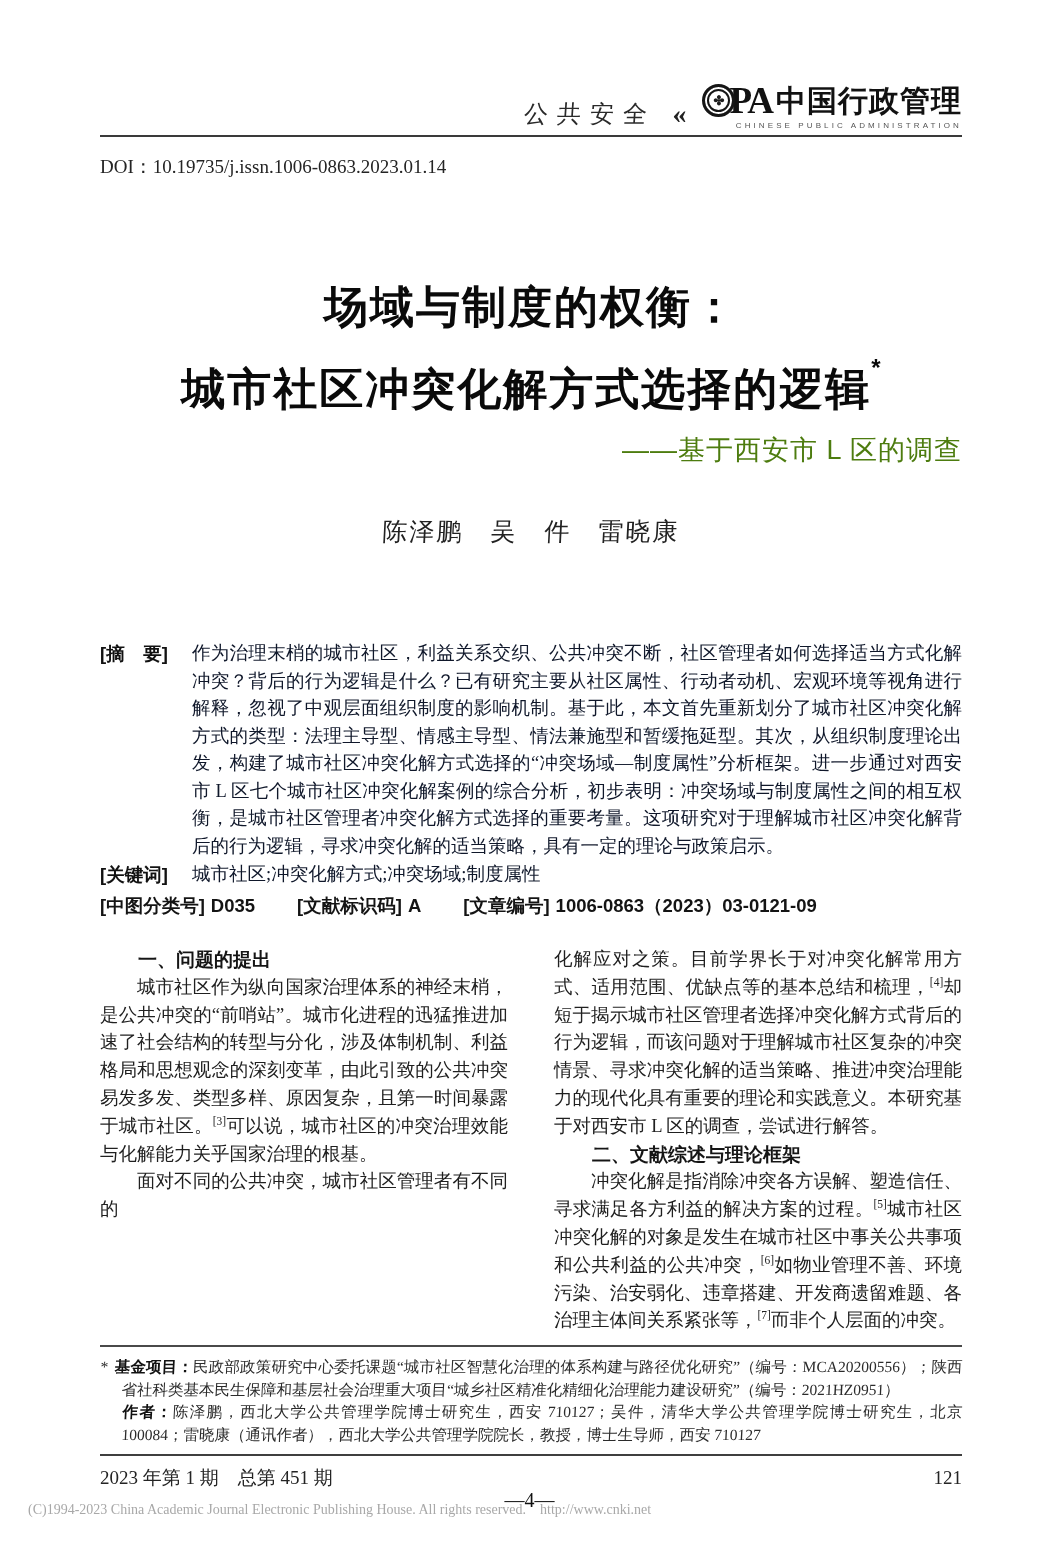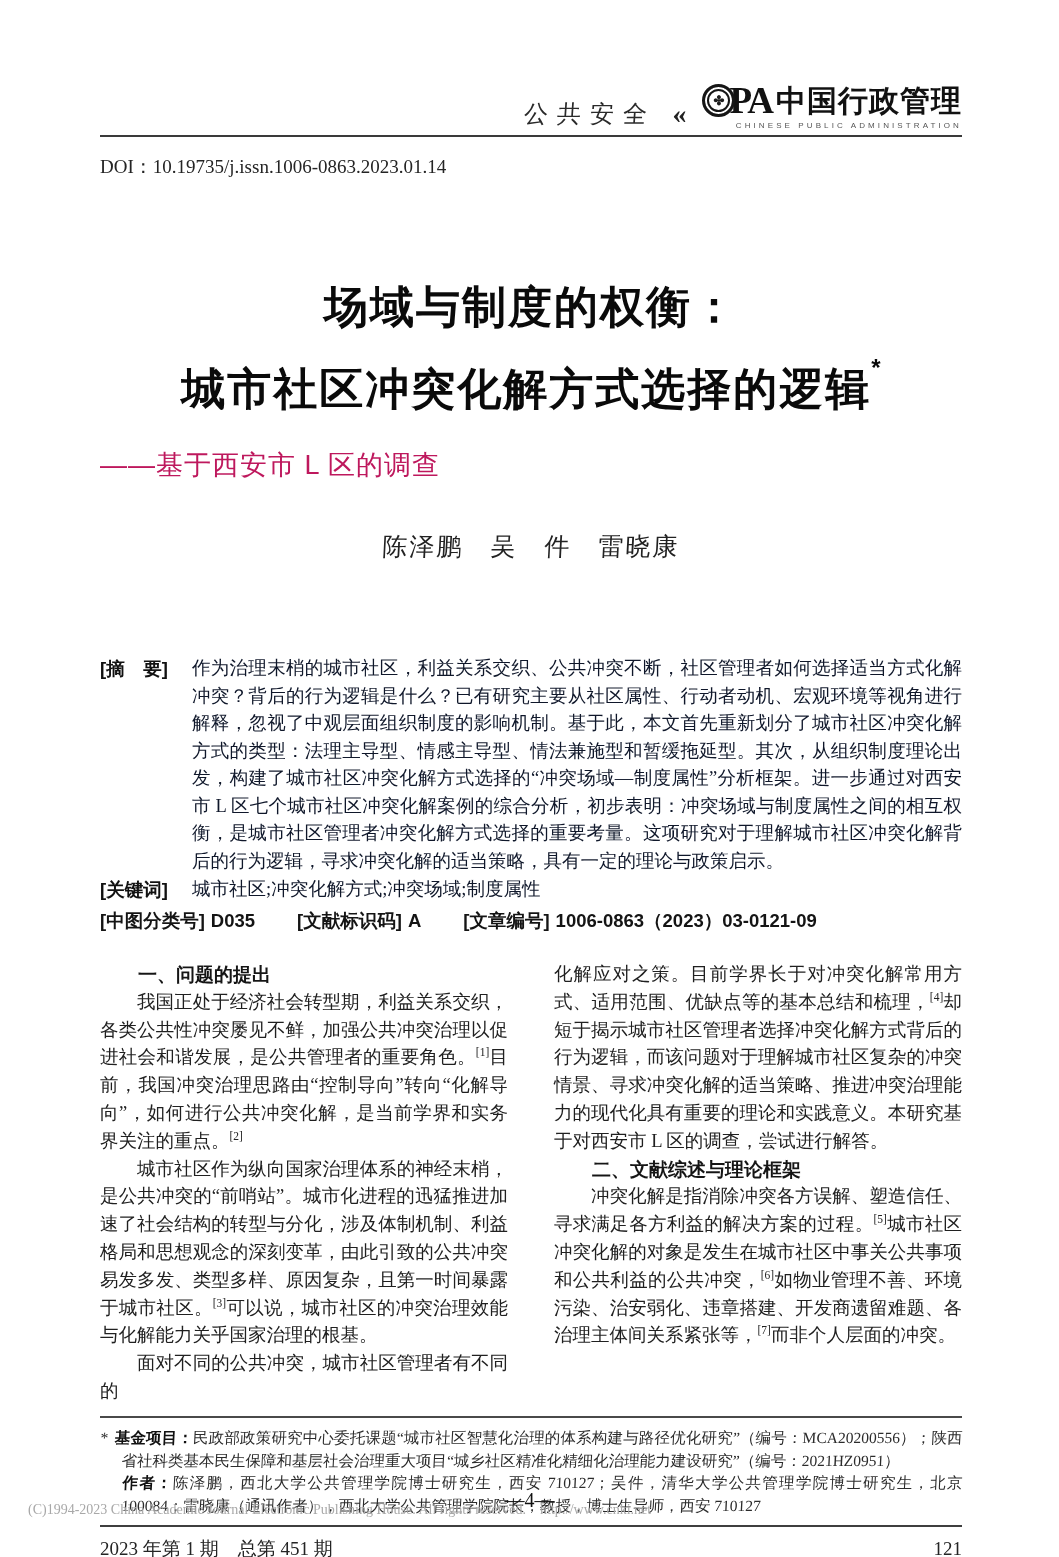--- a/index.html
+++ b/index.html
@@ -50,22 +50,22 @@
   .doi-line{margin-top:17px;font-size:19px;color:#242424;}
 
   
   .title{
     margin-top:96px;text-align:center;
     font-family:var(--sans);font-weight:bold;color:var(--ink-dark);
     font-size:44px;line-height:61px;letter-spacing:2px;
   }
   .title sup{font-size:24px;vertical-align:28px;letter-spacing:0;}
   .subtitle{
-    margin-top:28px;text-align:left;
-    font-family:var(--sans);font-weight:normal;color:#be185d;
+    margin-top:13px;text-align:right;
+    font-family:var(--sans);font-weight:normal;color:#4d7c0f;
     font-size:27px;letter-spacing:1px;
   }
   .authors{
     margin-top:47px;text-align:center;
     font-size:25px;color:#222;letter-spacing:2px;
     transform:skewX(-3deg);
   }
 
   
   .meta{margin-top:92px;font-size:18.5px;line-height:27.5px;}
@@ -159,21 +159,20 @@
         <span class="meta-text">城市社区;冲突化解方式;冲突场域;制度属性</span>
       </div>
       <div class="class-row">
         <span class="lbl">[中图分类号]</span><span class="val">D035</span><span class="lbl">[文献标识码]</span><span class="val">A</span><span class="lbl">[文章编号]</span><span>1006-0863（2023）03-0121-09</span>
       </div>
     </div>
 
     <div class="body-cols">
       <div class="col">
         <div class="sec-heading">一、问题的提出</div>
-        <div class="para">我国正处于经济社会转型期，利益关系交织，各类公共性冲突屡见不鲜，加强公共冲突治理以促进社会和谐发展，是公共管理者的重要角色。<sup class="ref">[1]</sup>目前，我国冲突治理思路由“控制导向”转向“化解导向”，如何进行公共冲突化解，是当前学界和实务界关注的重点。<sup class="ref">[2]</sup></div>
         <div class="para">城市社区作为纵向国家治理体系的神经末梢，是公共冲突的“前哨站”。城市化进程的迅猛推进加速了社会结构的转型与分化，涉及体制机制、利益格局和思想观念的深刻变革，由此引致的公共冲突易发多发、类型多样、原因复杂，且第一时间暴露于城市社区。<sup class="ref">[3]</sup>可以说，城市社区的冲突治理效能与化解能力关乎国家治理的根基。</div>
         <div class="para">面对不同的公共冲突，城市社区管理者有不同的</div>
       </div>
       <div class="col">
         <div class="para-cont">化解应对之策。目前学界长于对冲突化解常用方式、适用范围、优缺点等的基本总结和梳理，<sup class="ref">[4]</sup>却短于揭示城市社区管理者选择冲突化解方式背后的行为逻辑，而该问题对于理解城市社区复杂的冲突情景、寻求冲突化解的适当策略、推进冲突治理能力的现代化具有重要的理论和实践意义。本研究基于对西安市 L 区的调查，尝试进行解答。</div>
         <div class="sec-heading">二、文献综述与理论框架</div>
         <div class="para">冲突化解是指消除冲突各方误解、塑造信任、寻求满足各方利益的解决方案的过程。<sup class="ref">[5]</sup>城市社区冲突化解的对象是发生在城市社区中事关公共事项和公共利益的公共冲突，<sup class="ref">[6]</sup>如物业管理不善、环境污染、治安弱化、违章搭建、开发商遗留难题、各治理主体间关系紧张等，<sup class="ref">[7]</sup>而非个人层面的冲突。</div>
       </div>
     </div>
 

